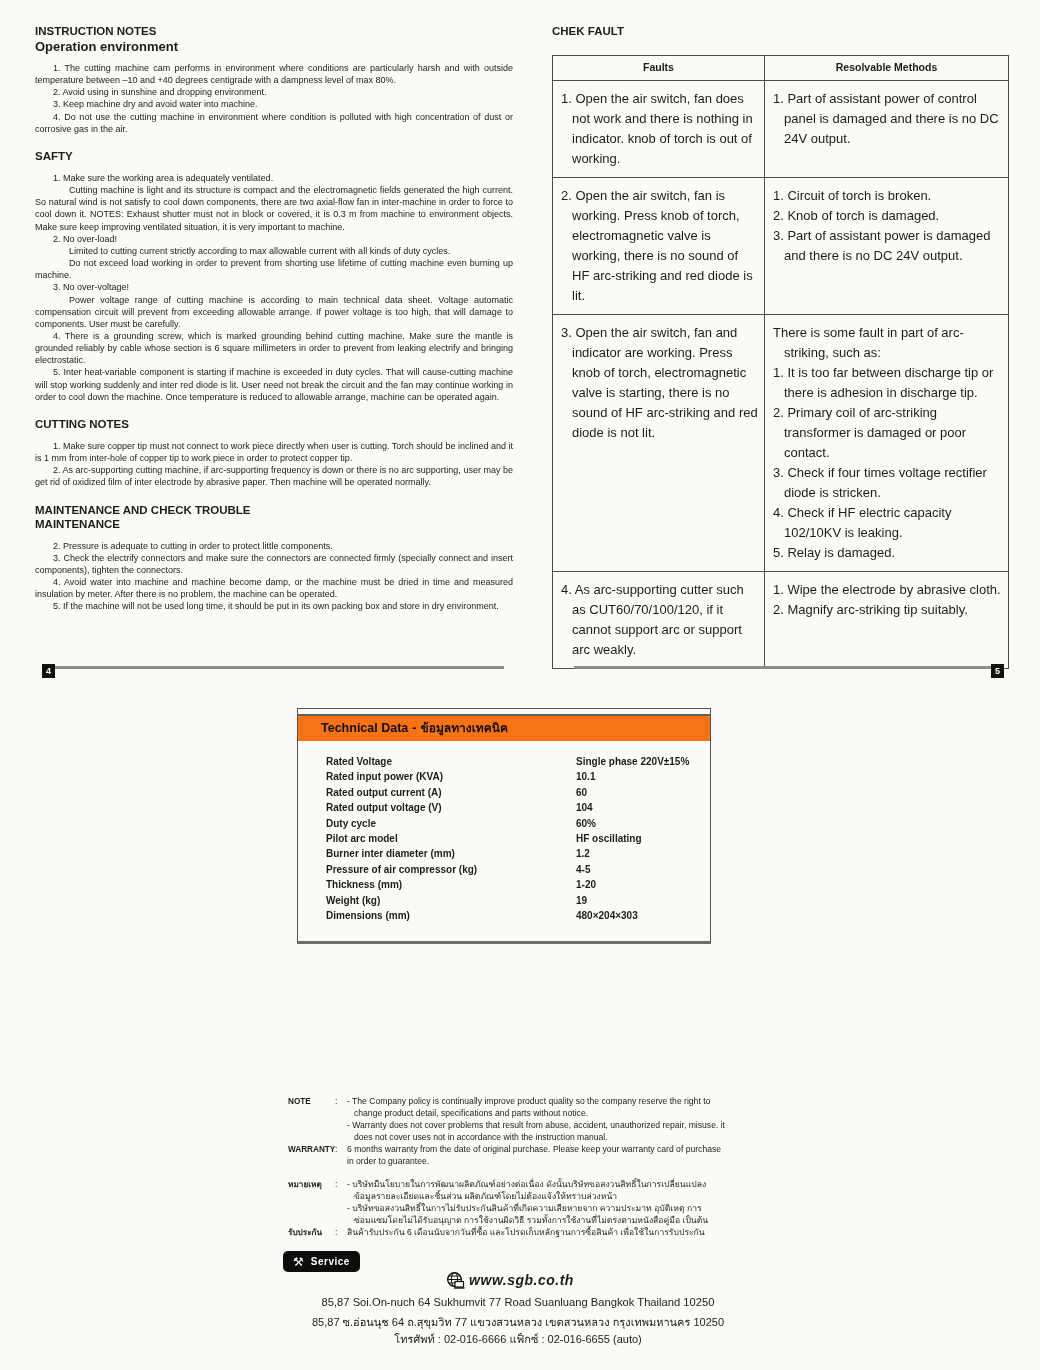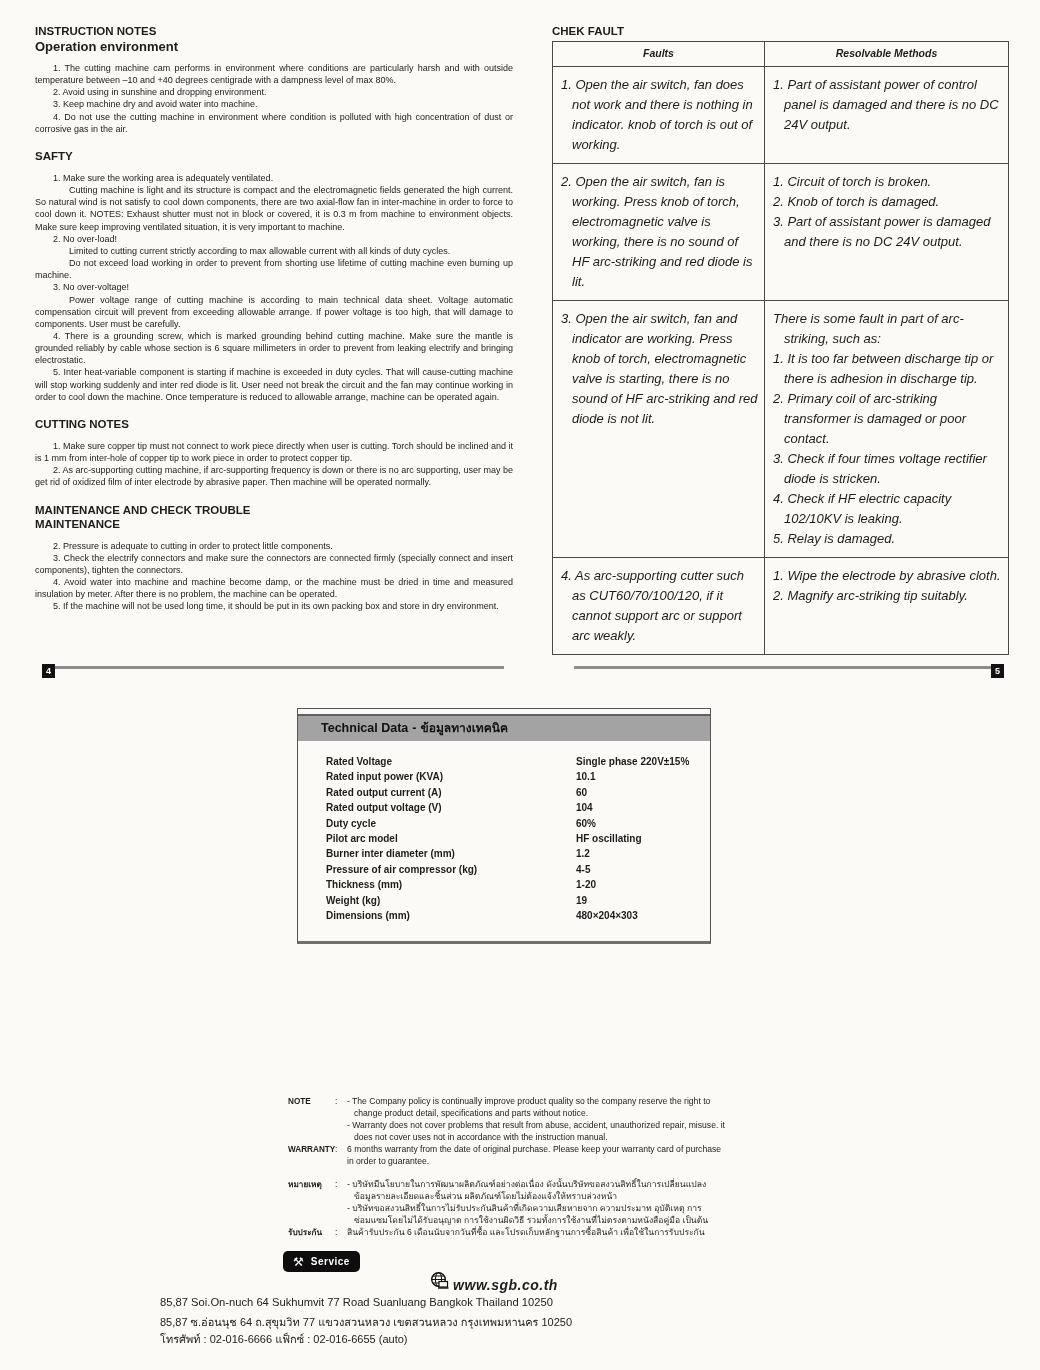--- a/index.html
+++ b/index.html
@@ -14,40 +14,40 @@
   .col-right{position:absolute;left:552px;top:24px;width:458px;}
 
   .h-main{font-size:11.5px;font-weight:bold;margin:0;line-height:14px;}
   .h-sub{font-size:13px;font-weight:bold;margin:2px 0 8px 0;line-height:13px;}
   .sec-gap{margin-top:14px;}
   .para-block{margin-top:9px;}
   .p{font-size:9px;line-height:12.15px;text-align:justify;text-indent:18px;margin:0;}
   .p.i2{text-indent:34px;}
 
   
-  .fault-table{border-collapse:collapse;margin-top:3px;width:457px;table-layout:fixed;font-style:italic;}
+  .fault-table{border-collapse:collapse;margin-top:17px;width:457px;table-layout:fixed;}
   .fault-table th,.fault-table td{border:1px solid #4a4a4a;vertical-align:top;}
   .fault-table th{font-size:10.5px;font-weight:bold;text-align:center;padding:5px 2px;height:14px;}
   .fault-table td{font-size:13px;line-height:20px;padding:8px 6px 8px 8px;}
   .fault-table col.c1{width:212px;}
   .line{padding-left:11px;text-indent:-11px;margin:0;}
   .row-h1 td{height:48px;} .row-h2 td{height:58px;} .row-h3 td{height:98px;} .row-h4 td{height:44px;}
 
   
   .rule{position:absolute;height:3px;background:#8c8c8c;}
   .rule-left{left:55px;top:666px;width:449px;}
   .rule-right{left:574px;top:666px;width:430px;}
   .pagenum{position:absolute;top:664px;width:13px;height:14px;background:#111;color:#fff;
     font-size:9px;font-weight:bold;text-align:center;line-height:14px;}
   .pagenum.pl{left:42px;} .pagenum.pr{left:991px;}
 
   
   .tech-box{position:absolute;left:297px;top:708px;width:414px;height:236px;
     border:1px solid #555;border-bottom:3px solid #6e6e6e;background:#fbfaf7;box-sizing:border-box;}
-  .tech-head{margin:5px 0 0 0;height:25px;background:#a3a3a3;border-top:2px solid #606060;
+  .tech-head{margin:5px 0 0 0;height:25px;background:#f97316;border-top:2px solid #606060;
     line-height:24px;padding-left:23px;font-size:12.5px;font-weight:bold;color:#101010;}
   .tech-head .sep{padding:0 4px;}
   .tech-head .th-thai{font-size:12px;}
   .tech-rows{padding:13px 0 0 28px;}
   .trow{display:flex;height:15.4px;font-size:10px;font-weight:bold;line-height:15.4px;}
   .tlabel{width:250px;}
 
   
   .notes{position:absolute;left:288px;top:1096px;width:438px;}
   .nrow{display:flex;font-size:8.6px;line-height:11.9px;margin:0;}
@@ -55,24 +55,24 @@
   .ncolon{width:12px;flex:none;}
   .ntext{flex:1;}
   .ntext .line{padding-left:7px;text-indent:-7px;}
   .thai-gap{margin-top:12px;}
 
   
   .service-badge{position:absolute;left:283px;top:1251px;width:77px;height:21px;background:#0d0d0d;
     border-radius:5px;display:flex;align-items:center;justify-content:center;gap:7px;color:#fff;}
   .service-badge .icon{font-size:12px;line-height:12px;}
   .service-badge .txt{font-size:10px;font-weight:bold;letter-spacing:.5px;}
-  .web-row{position:absolute;left:184px;top:1272px;width:620px;display:flex;
-    align-items:flex-end;justify-content:center;gap:4px;}
+  .web-row{position:absolute;left:200px;top:1272px;width:620px;display:flex;
+    align-items:flex-start;justify-content:center;gap:4px;}
   .web-row .site{font-size:14px;font-weight:bold;font-style:italic;letter-spacing:.5px;}
-  .addr{position:absolute;left:160px;width:700px;text-align:left;}
+  .addr{position:absolute;left:168px;width:700px;text-align:center;}
   .addr-en{top:1296px;font-size:11.2px;font-weight:500;color:#222;}
   .addr-th{top:1313px;font-size:11px;color:#222;}
   .addr-ph{top:1330px;font-size:11px;color:#222;}
 </style>
 </head>
 <body>
 
 <div class="col-left">
   <div class="h-main">INSTRUCTION NOTES</div>
   <div class="h-sub">Operation environment</div>

